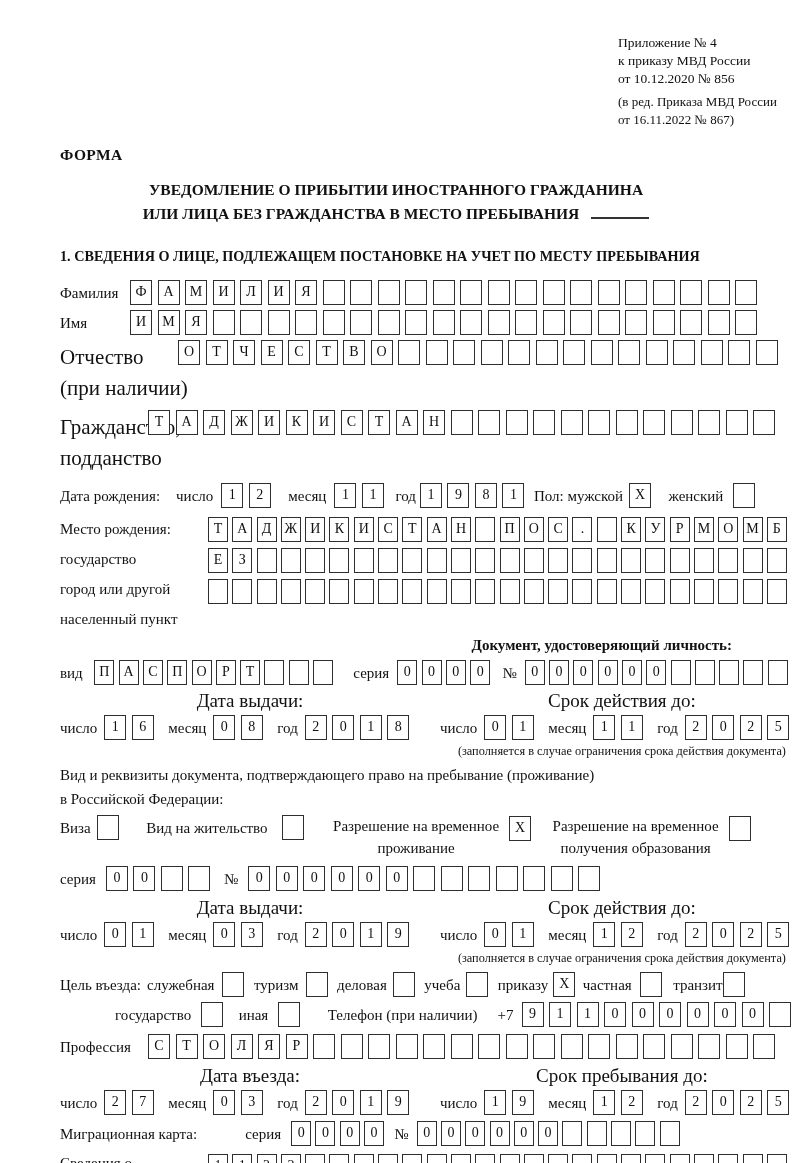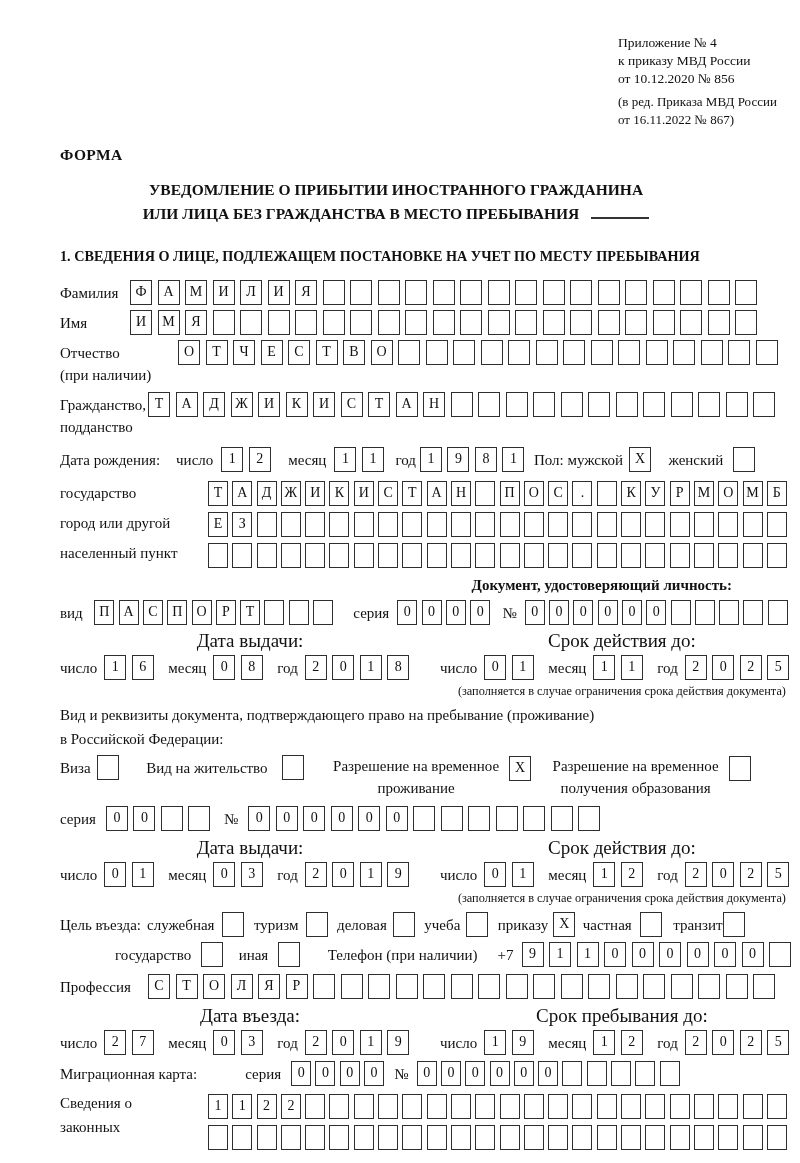--- a/index.html
+++ b/index.html
@@ -9,21 +9,21 @@
     font-family:"Liberation Serif", serif; overflow:hidden; position:relative;
   }
   .appendix { margin-left:558px; font-size:13.5px; line-height:1.32; }
   .appendix .rev { margin-top:6px; font-size:13px; }
   .forma { padding-right:30px; font-weight:bold; font-size:15.5px; margin-top:18px; letter-spacing:0.4px; }
   .title { text-align:center; font-weight:bold; font-size:15.5px; margin-top:14px; line-height:1.55; margin-right:60px; }
   .underline-blank { display:inline-block; width:58px; border-bottom:2.5px solid #333; margin-left:12px; }
   .section-title { font-weight:bold; font-size:14.2px; margin-top:22px; margin-bottom:15px; }
   .row { display:flex; align-items:flex-start; margin-bottom:5px; }
   .lbl { font-size:15px; line-height:1.25; padding-top:4px; white-space:nowrap; }
-  .lbl2 { font-size:15px; line-height:1.5; }
+  .lbl2 { font-size:21px; line-height:1.5; }
   .w70 { width:70px; } .w85 { width:88px; } .w115 { width:118px; } .w148 { width:148px; flex-shrink:0; }
   .cells { white-space:nowrap; display:inline-block; }
   .cell {
     display:inline-block; box-sizing:border-box; width:22px; height:25px;
     border:1.5px solid #2e2e2e; margin-right:5.5px; text-align:center;
     font-size:14px; line-height:22px; vertical-align:top; background:#fff;
   }
   .cells.sm .cell { width:20px; margin-right:4.3px; }
   .center-bold { text-align:right; font-weight:bold; font-size:15px; margin:6px 60px 6px 0; }
   .date-row { display:flex; margin-bottom:4px; }
@@ -105,20 +105,21 @@
     <span class="lbl" style="margin-left:6px;margin-right:4px;">год</span>
     <span class="cells"><span class="cell">1</span><span class="cell">9</span><span class="cell">8</span><span class="cell">1</span></span>
     <span class="lbl" style="margin-left:4px;margin-right:6px;">Пол: мужской</span>
     <span class="cells"><span class="cell">X</span></span>
     <span class="lbl ml12" style="margin-right:10px;">женский</span>
     <span class="cells"><span class="cell"></span></span>
   </div>
 
   <div class="two-col" style="margin-top:6px;">
     <div class="label-col w148">
+      <div>Место рождения:</div>
       <div>государство</div>
       <div>город или другой</div>
       <div>населенный пункт</div>
     </div>
     <div class="rows-col" style="padding-top:3px;">
       <span class="cells sm"><span class="cell">Т</span><span class="cell">А</span><span class="cell">Д</span><span class="cell">Ж</span><span class="cell">И</span><span class="cell">К</span><span class="cell">И</span><span class="cell">С</span><span class="cell">Т</span><span class="cell">А</span><span class="cell">Н</span><span class="cell"></span><span class="cell">П</span><span class="cell">О</span><span class="cell">С</span><span class="cell">.</span><span class="cell"></span><span class="cell">К</span><span class="cell">У</span><span class="cell">Р</span><span class="cell">М</span><span class="cell">О</span><span class="cell">М</span><span class="cell">Б</span></span>
       <span class="cells sm"><span class="cell">Е</span><span class="cell">З</span><span class="cell"></span><span class="cell"></span><span class="cell"></span><span class="cell"></span><span class="cell"></span><span class="cell"></span><span class="cell"></span><span class="cell"></span><span class="cell"></span><span class="cell"></span><span class="cell"></span><span class="cell"></span><span class="cell"></span><span class="cell"></span><span class="cell"></span><span class="cell"></span><span class="cell"></span><span class="cell"></span><span class="cell"></span><span class="cell"></span><span class="cell"></span><span class="cell"></span></span>
       <span class="cells sm"><span class="cell"></span><span class="cell"></span><span class="cell"></span><span class="cell"></span><span class="cell"></span><span class="cell"></span><span class="cell"></span><span class="cell"></span><span class="cell"></span><span class="cell"></span><span class="cell"></span><span class="cell"></span><span class="cell"></span><span class="cell"></span><span class="cell"></span><span class="cell"></span><span class="cell"></span><span class="cell"></span><span class="cell"></span><span class="cell"></span><span class="cell"></span><span class="cell"></span><span class="cell"></span><span class="cell"></span></span>
     </div>
   </div>

